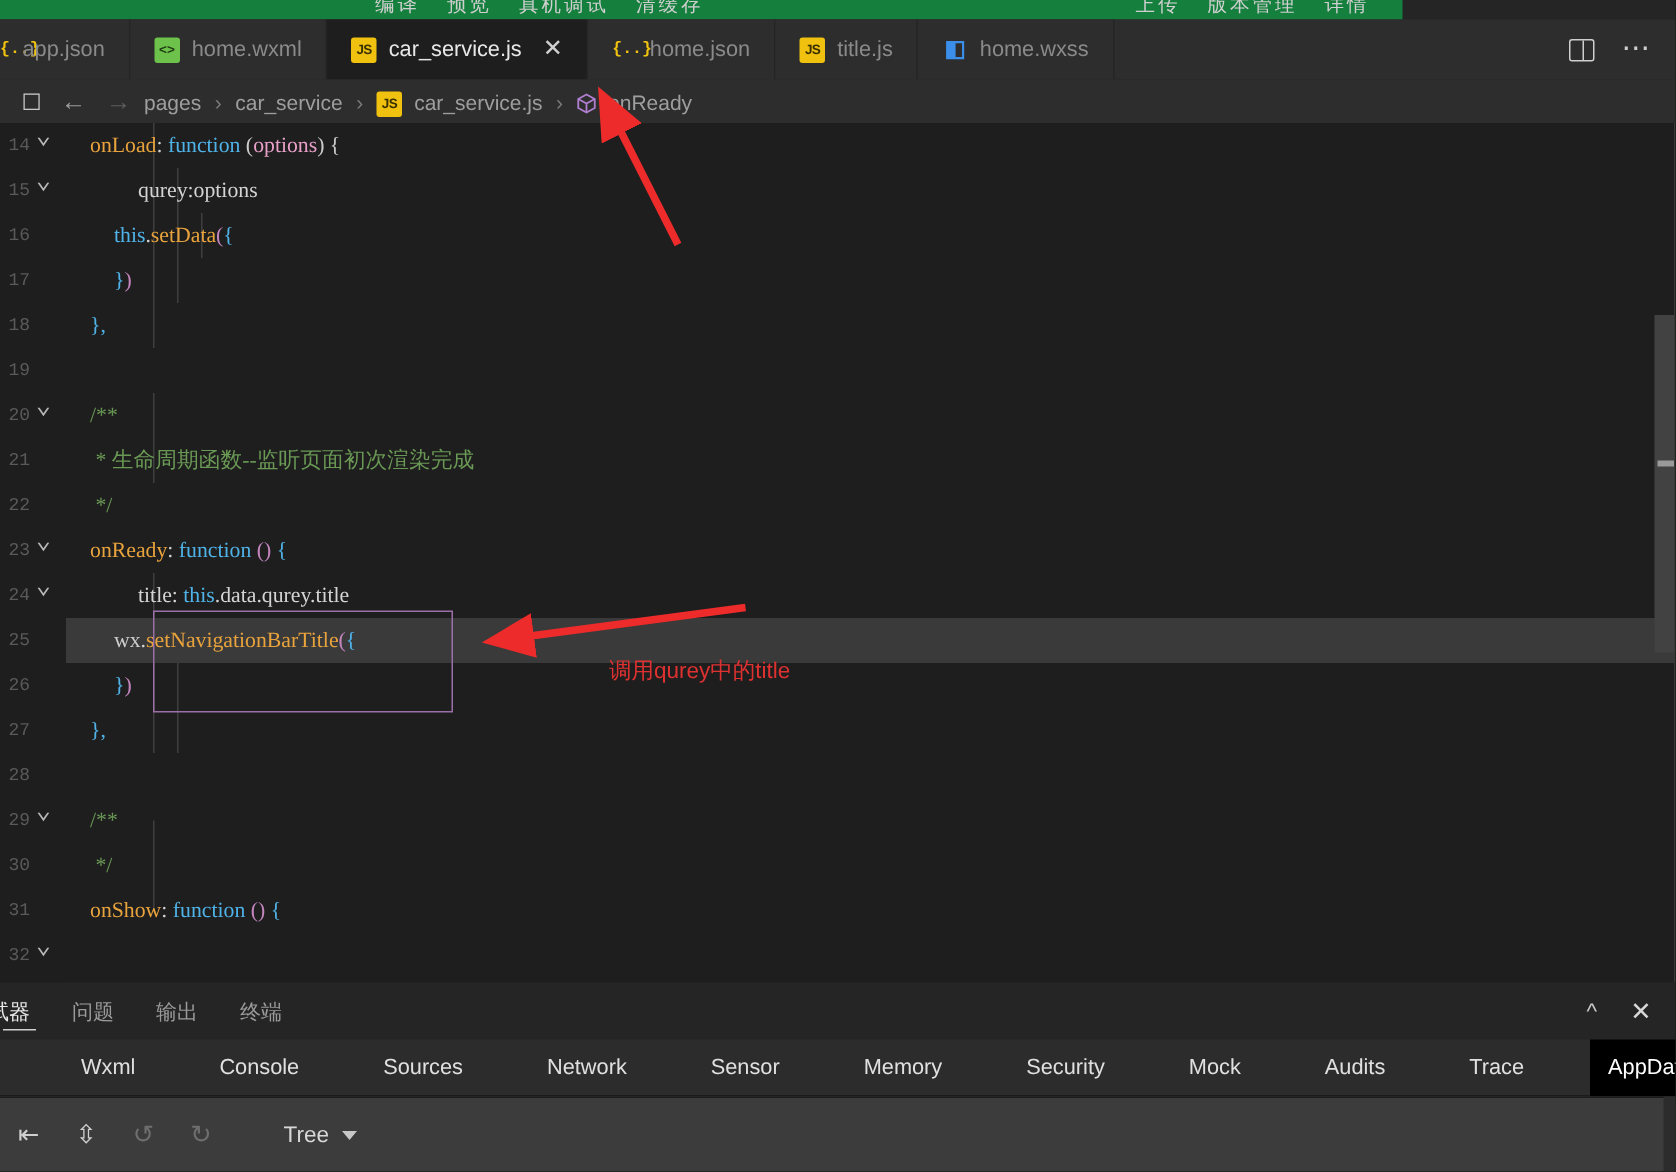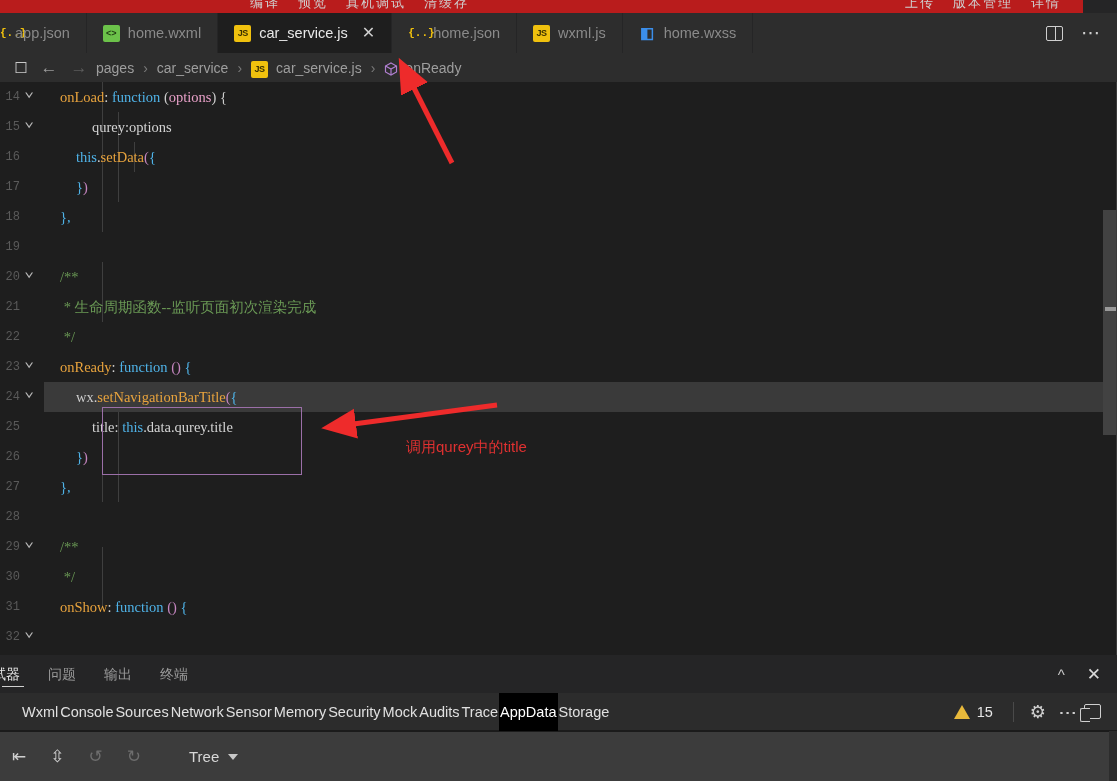--- a/index.html
+++ b/index.html
@@ -6,22 +6,22 @@
   html,body {
     width:1117px; height:781px; overflow:hidden;
     background:#1e1e1e;
     font-family:"Liberation Sans", sans-serif;
     -webkit-font-smoothing:antialiased;
   }
   #app { position:relative; width:1117px; height:781px; background:#252526; }
 
   
   .topstrip {
-    position:absolute; left:0; top:0; width:1083px; height:13px;
-    background:#b91c1c; overflow:hidden;
+    position:absolute; left:0; top:0; width:935px; height:13px;
+    background:#15803d; overflow:hidden;
   }
   .topstrip .menus {
     position:absolute; left:250px; top:-6px;
     font-size:13px; color:#cfcfcf; white-space:nowrap;
     letter-spacing:2px;
   }
   .topstrip .menus span { margin-right:18px; }
   .topstrip .menus-right {
     position:absolute; right:22px; top:-6px;
     font-size:13px; color:#cfcfcf; white-space:nowrap; letter-spacing:2px;
@@ -182,22 +182,22 @@
   }
   .caret-up { font-size:15px; color:#c8c8c8; }
   .xclose { font-size:17px; color:#d8d8d8; }
 
   .devtools-bar {
     position:absolute; left:0; top:693px; width:1117px; height:38px;
     background:#2c2c2c; display:flex; align-items:center;
     border-bottom:1px solid #1b1b1b;
   }
   .dtab {
-    padding:0 1px; height:38px; line-height:38px; font-size:14.5px;
-    color:#e0e0e0; cursor:pointer; white-space:nowrap;
+    padding:0 12px; height:38px; line-height:38px; font-size:14.5px;
+    color:#e0e0e0; cursor:pointer; white-space:nowrap;margin-left:32px;
   }
   .dtab.active { background:#000000; color:#ffffff; }
   .dtab.first { padding-left:22px; }
   .dt-right {
     margin-left:auto; display:flex; align-items:center; gap:0;
     padding-right:8px;
   }
   .warn-group {
     display:flex; align-items:center; gap:7px; color:#e6e6e6; font-size:14.5px;
     padding:0 14px;
@@ -283,21 +283,21 @@
         <span class="ico ico-js">JS</span>
         <span class="tabname">car_service.js</span>
         <span class="close">✕</span>
       </div>
       <div class="tab">
         <span class="ico ico-json" style="font-size: 11px;">{..}</span>
         <span class="tabname">home.json</span>
       </div>
       <div class="tab">
         <span class="ico ico-js">JS</span>
-        <span class="tabname">wxml.js</span>
+        <span class="tabname">title.js</span>
       </div>
       <div class="tab">
         <span class="ico ico-wxss">◧</span>
         <span class="tabname">home.wxss</span>
       </div>
       <div class="tabbar-right">
       <span class="split-icon"></span>
       <span class="dots-h">⋯</span>
     </div>
   </div>
@@ -398,22 +398,22 @@
     <div class="codeline" style="padding-left: 16px;"><span class="c-orange">onLoad</span><span class="c-white">: </span><span class="c-blue">function</span><span class="c-grey"> (</span><span class="c-pink">options</span><span class="c-grey">) {</span></div>
         <div class="codeline" style="padding-left: 48px;"><span class="c-white">qurey:options</span></div>
         <div class="codeline" style="padding-left: 32px;"><span class="c-blue">this</span><span class="c-white">.</span><span class="c-orange">setData</span><span class="c-purple">(</span><span class="c-blue">{</span></div>
         <div class="codeline" style="padding-left: 32px;"><span class="c-blue">}</span><span class="c-purple">)</span></div>
         <div class="codeline" style="padding-left: 16px;"><span class="c-blue">},</span></div>
         <div class="codeline" style="padding-left: 16px;"></div>
         <div class="codeline" style="padding-left: 16px;"><span class="c-green">/**</span></div>
         <div class="codeline" style="padding-left: 16px;"><span class="c-green"> * 生命周期函数--监听页面初次渲染完成</span></div>
         <div class="codeline" style="padding-left: 16px;"><span class="c-green"> */</span></div>
         <div class="codeline" style="padding-left: 16px;"><span class="c-orange">onReady</span><span class="c-white">: </span><span class="c-blue">function</span><span class="c-white"> </span><span class="c-purple">()</span><span class="c-blue"> {</span></div>
+        <div class="codeline" style="padding-left: 48px;"><span class="c-white">title: </span><span class="c-blue">this</span><span class="c-white">.data.qurey.title</span></div>
         <div class="codeline hl" style="padding-left: 32px;"><span class="c-grey">wx</span><span class="c-white">.</span><span class="c-orange">setNavigationBarTitle</span><span class="c-purple">(</span><span class="c-blue">{</span></div>
-        <div class="codeline" style="padding-left: 48px;"><span class="c-white">title: </span><span class="c-blue">this</span><span class="c-white">.data.qurey.title</span></div>
         <div class="codeline" style="padding-left: 32px;"><span class="c-blue">}</span><span class="c-purple">)</span></div>
         <div class="codeline" style="padding-left: 16px;"><span class="c-blue">},</span></div>
         <div class="codeline" style="padding-left: 16px;"></div>
         <div class="codeline" style="padding-left: 16px;"><span class="c-green">/**</span></div>
         <div class="codeline" style="padding-left: 16px;"><span class="c-green"> */</span></div>
         <div class="codeline" style="padding-left: 16px;"><span class="c-orange">onShow</span><span class="c-white">: </span><span class="c-blue">function</span><span class="c-white"> </span><span class="c-purple">()</span><span class="c-blue"> {</span></div>
       </div>
 
     <div class="argbox" style="left:102px;top:325px;width:200px;height:68px;border-color:#9b6fa8;"></div>
     <div class="scrollbar-v">

